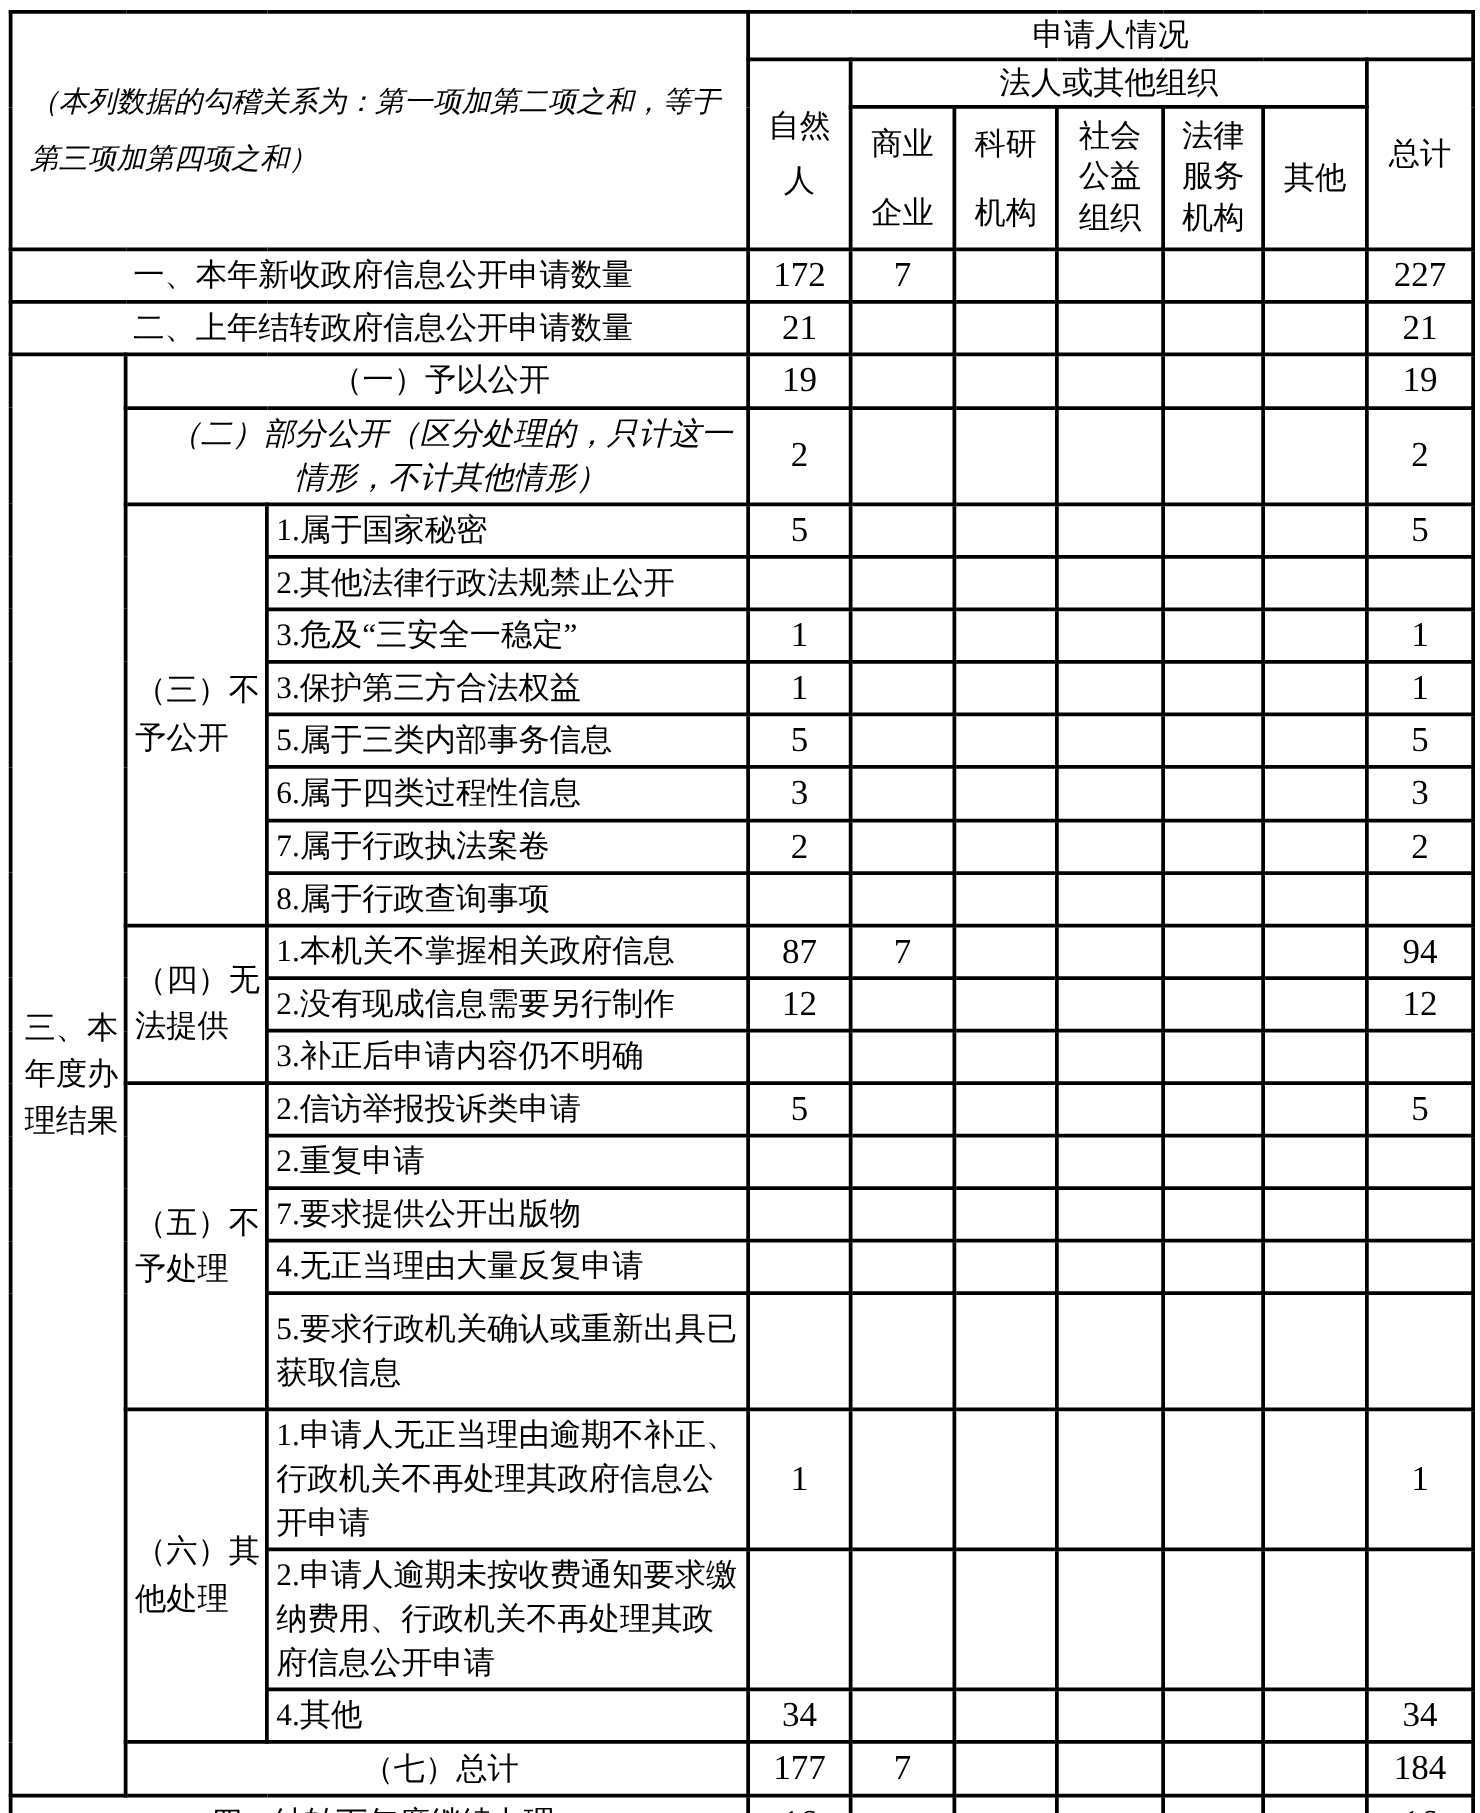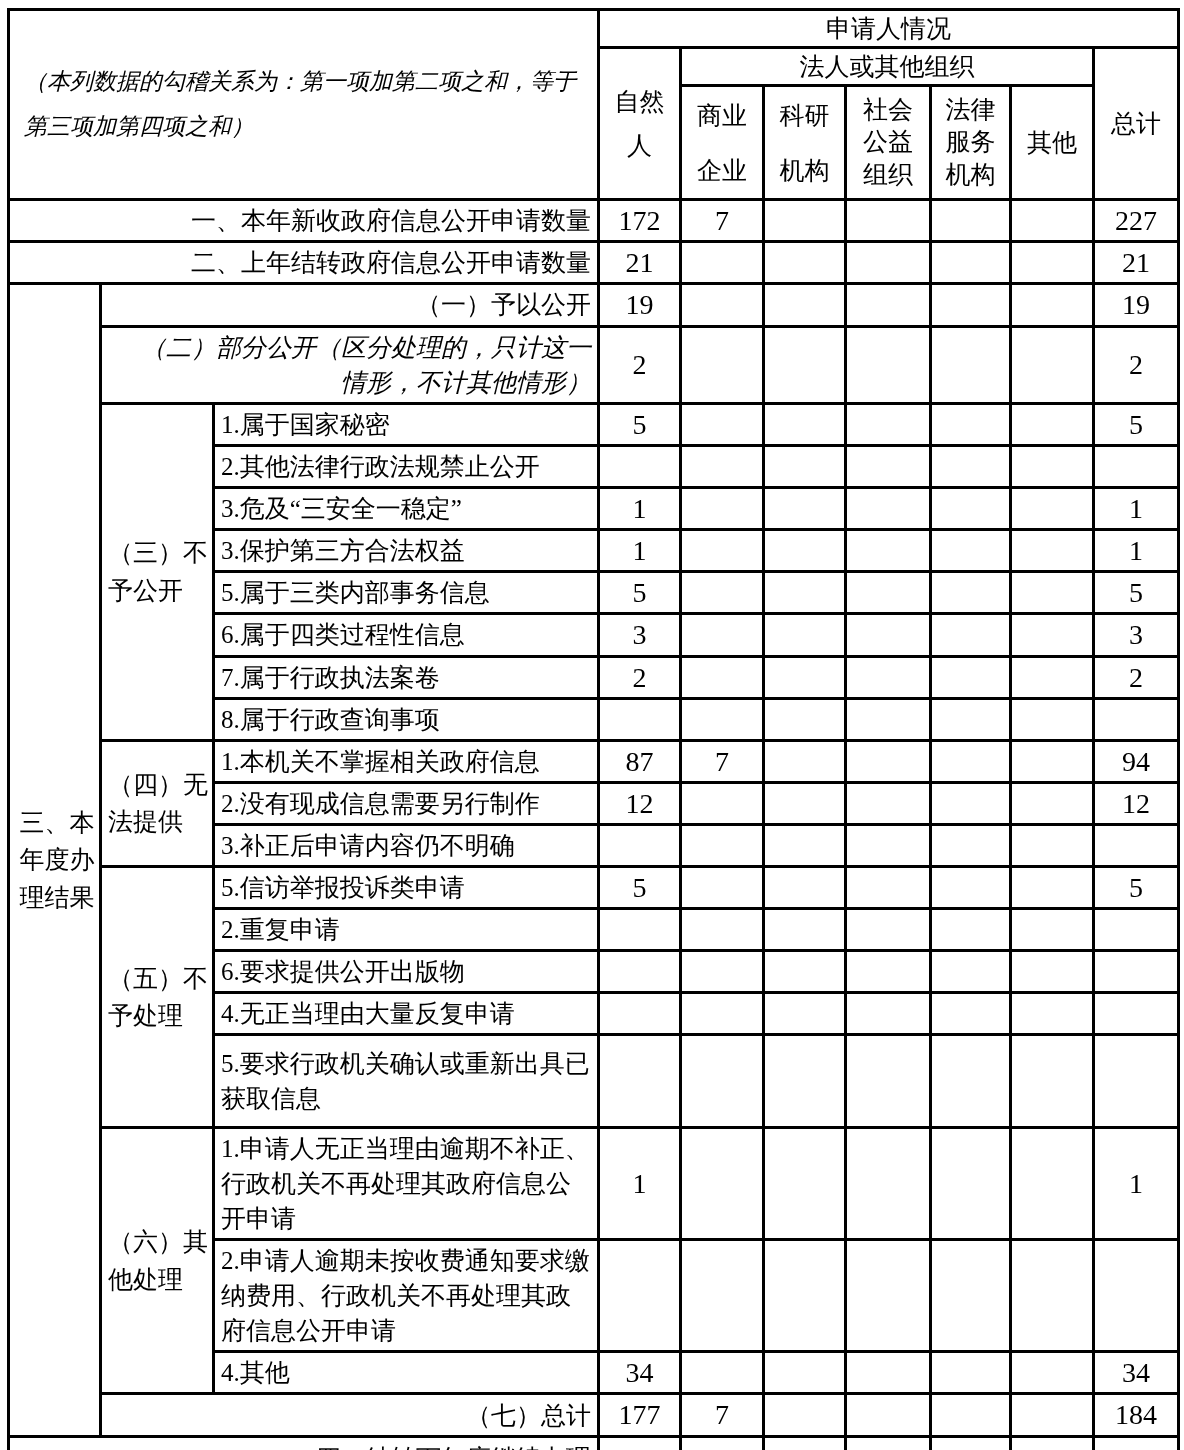--- a/index.html
+++ b/index.html
@@ -38,21 +38,21 @@
   
   td.note {
     font-style: italic;
     font-size: 23px;
     line-height: 1.95;
     padding: 6px 12px 6px 14px;
     text-align: left;
     vertical-align: middle;
   }
   
-  td.lbl  { text-align: right; padding: 2px 6px 2px 12px; margin-left: 48px; }
+  td.lbl  { text-align: center; padding: 2px 6px 2px 12px; margin-left: 48px; }
   td.item { text-align: left; padding: 2px 6px 2px 6px; }
   td.sub  { text-align: left; padding: 2px 4px 2px 6px; line-height: 1.5; }
   td.vlab { text-align: center; padding: 2px 4px 2px 9px; line-height: 1.5; }
   td.kai  { font-style: italic; padding-left: 28px; }
   
   td.val {
     text-align: center;
     font-size: 28px;
     font-family: "Liberation Serif", "DejaVu Serif", serif;
   }
@@ -253,41 +253,41 @@
     <td class="val"></td>
     <td class="val"></td>
     <td class="val"></td>
     <td class="val"></td>
     <td class="val"></td>
     <td class="val"></td>
   </tr>
 
   <tr style="height:41px">
     <td class="sub" rowspan="5">（五）不予处理</td>
-    <td class="item">5.信访举报投诉类申请</td>
+    <td class="item">2.信访举报投诉类申请</td>
     <td class="val">5</td>
     <td class="val"></td>
     <td class="val"></td>
     <td class="val"></td>
     <td class="val"></td>
     <td class="val"></td>
     <td class="val">5</td>
   </tr>
   <tr style="height:41px">
     <td class="item">2.重复申请</td>
     <td class="val"></td>
     <td class="val"></td>
     <td class="val"></td>
     <td class="val"></td>
     <td class="val"></td>
     <td class="val"></td>
     <td class="val"></td>
   </tr>
   <tr style="height:41px">
-    <td class="item">6.要求提供公开出版物</td>
+    <td class="item">7.要求提供公开出版物</td>
     <td class="val"></td>
     <td class="val"></td>
     <td class="val"></td>
     <td class="val"></td>
     <td class="val"></td>
     <td class="val"></td>
     <td class="val"></td>
   </tr>
   <tr style="height:41px">
     <td class="item">4.无正当理由大量反复申请</td>

